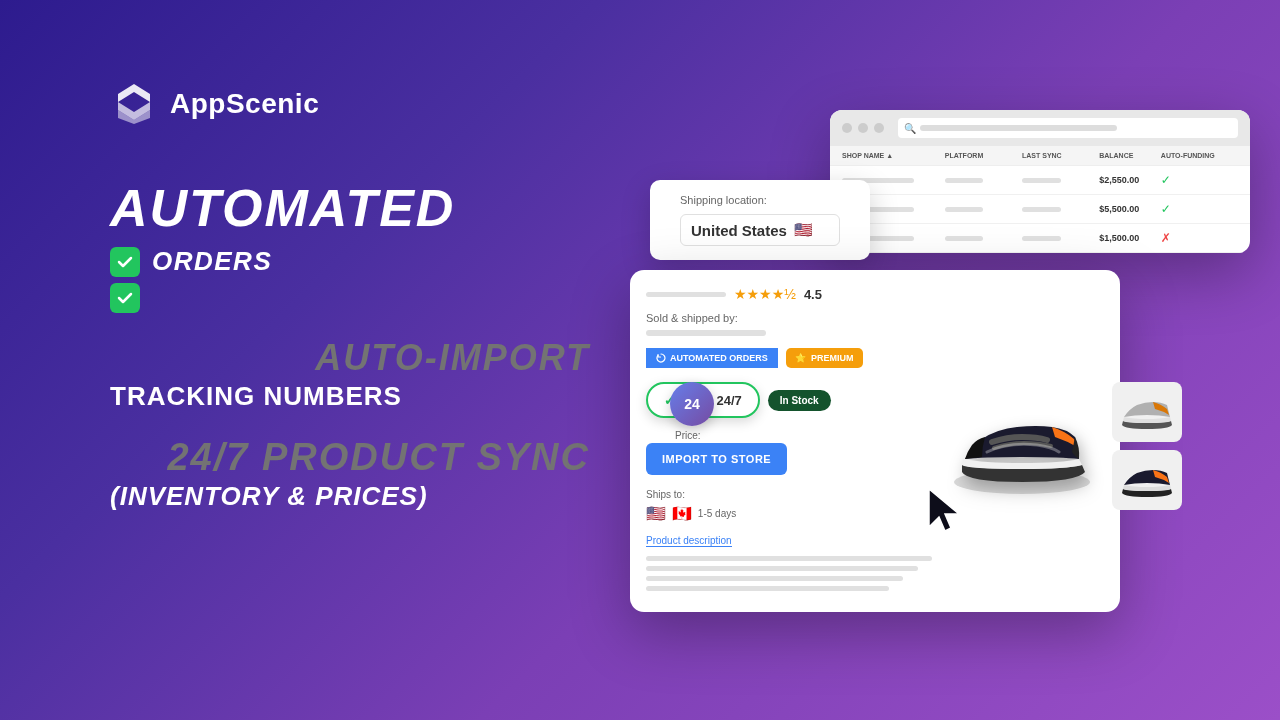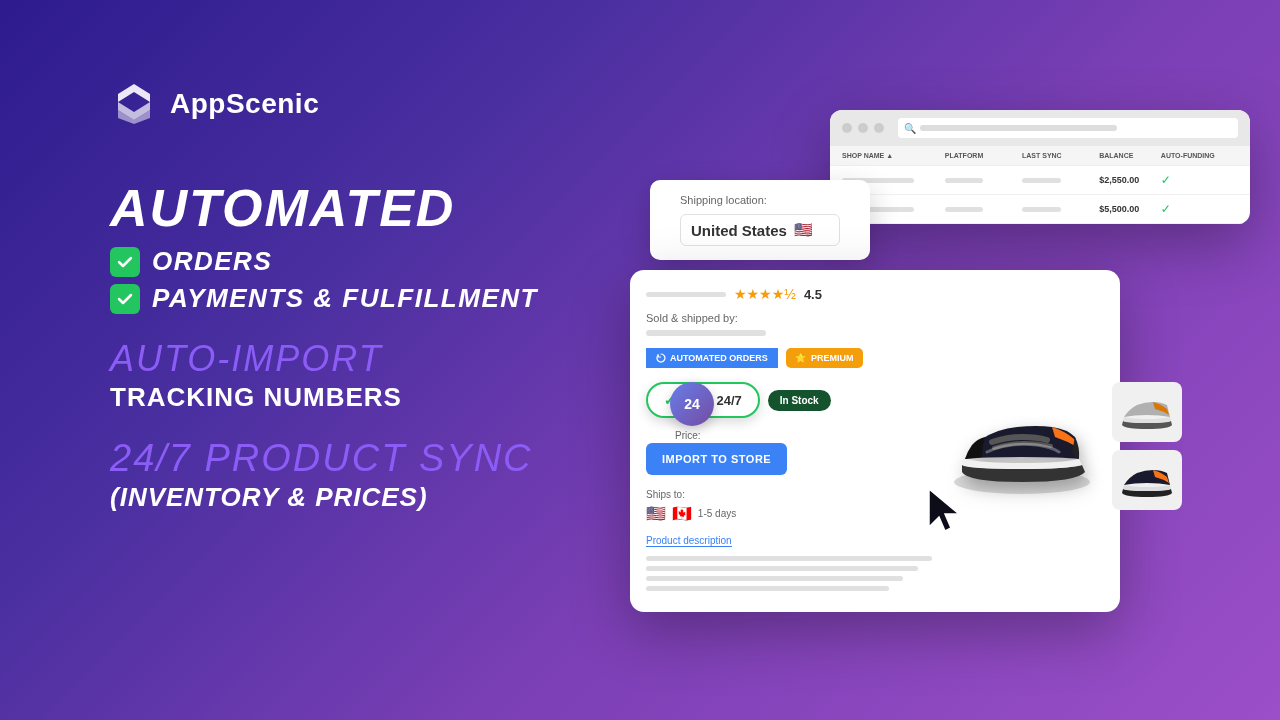--- a/index.html
+++ b/index.html
@@ -81,26 +81,27 @@
       font-weight: 800;
       letter-spacing: 1.5px;
       font-style: italic;
     }
 
     .section-block {
       margin-bottom: 24px;
     }
 
     .section-title {
-      color: #8b5cf6;
+      color: #737373;
       font-size: 36px;
-      font-weight: 400;
+      font-weight: 700;
       letter-spacing: 2px;
       font-style: italic;
       margin-bottom: 2px;
+      text-align: right;
     }
 
     .section-subtitle {
       color: white;
       font-size: 26px;
       font-weight: 700;
       letter-spacing: 1px;
     }
 
     .section-subtitle-italic {
@@ -506,21 +507,20 @@
           </svg>
         </div>
         <span class="feature-text">ORDERS</span>
       </div>
       <div class="feature-item">
         <div class="check-badge">
           <svg viewBox="0 0 18 18" fill="none">
             <path d="M3 9l4 4 8-8" stroke="white" stroke-width="2.5" stroke-linecap="round" stroke-linejoin="round"></path>
           </svg>
         </div>
-        <span class="feature-text">PAYMENTS &amp; FULFILLMENT</span>
       </div>
     </div>
   </div>
 
   <div class="section-block">
     <div class="section-title">AUTO-IMPORT</div>
     <div class="section-subtitle">TRACKING NUMBERS</div>
   </div>
 
   <div class="section-block">
@@ -560,20 +560,27 @@
     </div>
 
     <div class="table-row-mock">
       <div class="table-cell-line"></div>
       <div class="table-cell-line-short"></div>
       <div class="table-cell-line-short"></div>
       <div class="table-balance">$5,500.00</div>
       <div class="check-green">✓</div>
     </div>
 
+    <div class="table-row-mock">
+      <div class="table-cell-line"></div>
+      <div class="table-cell-line-short"></div>
+      <div class="table-cell-line-short"></div>
+      <div class="table-balance">$1,500.00</div>
+      <div class="cross-red">✗</div>
+    </div>
   </div>
 
   <div class="shipping-card">
     <div class="shipping-label">Shipping location:</div>
     <div class="shipping-value">
       <span>United States</span>
       <span>🇺🇸</span>
     </div>
   </div>
 

